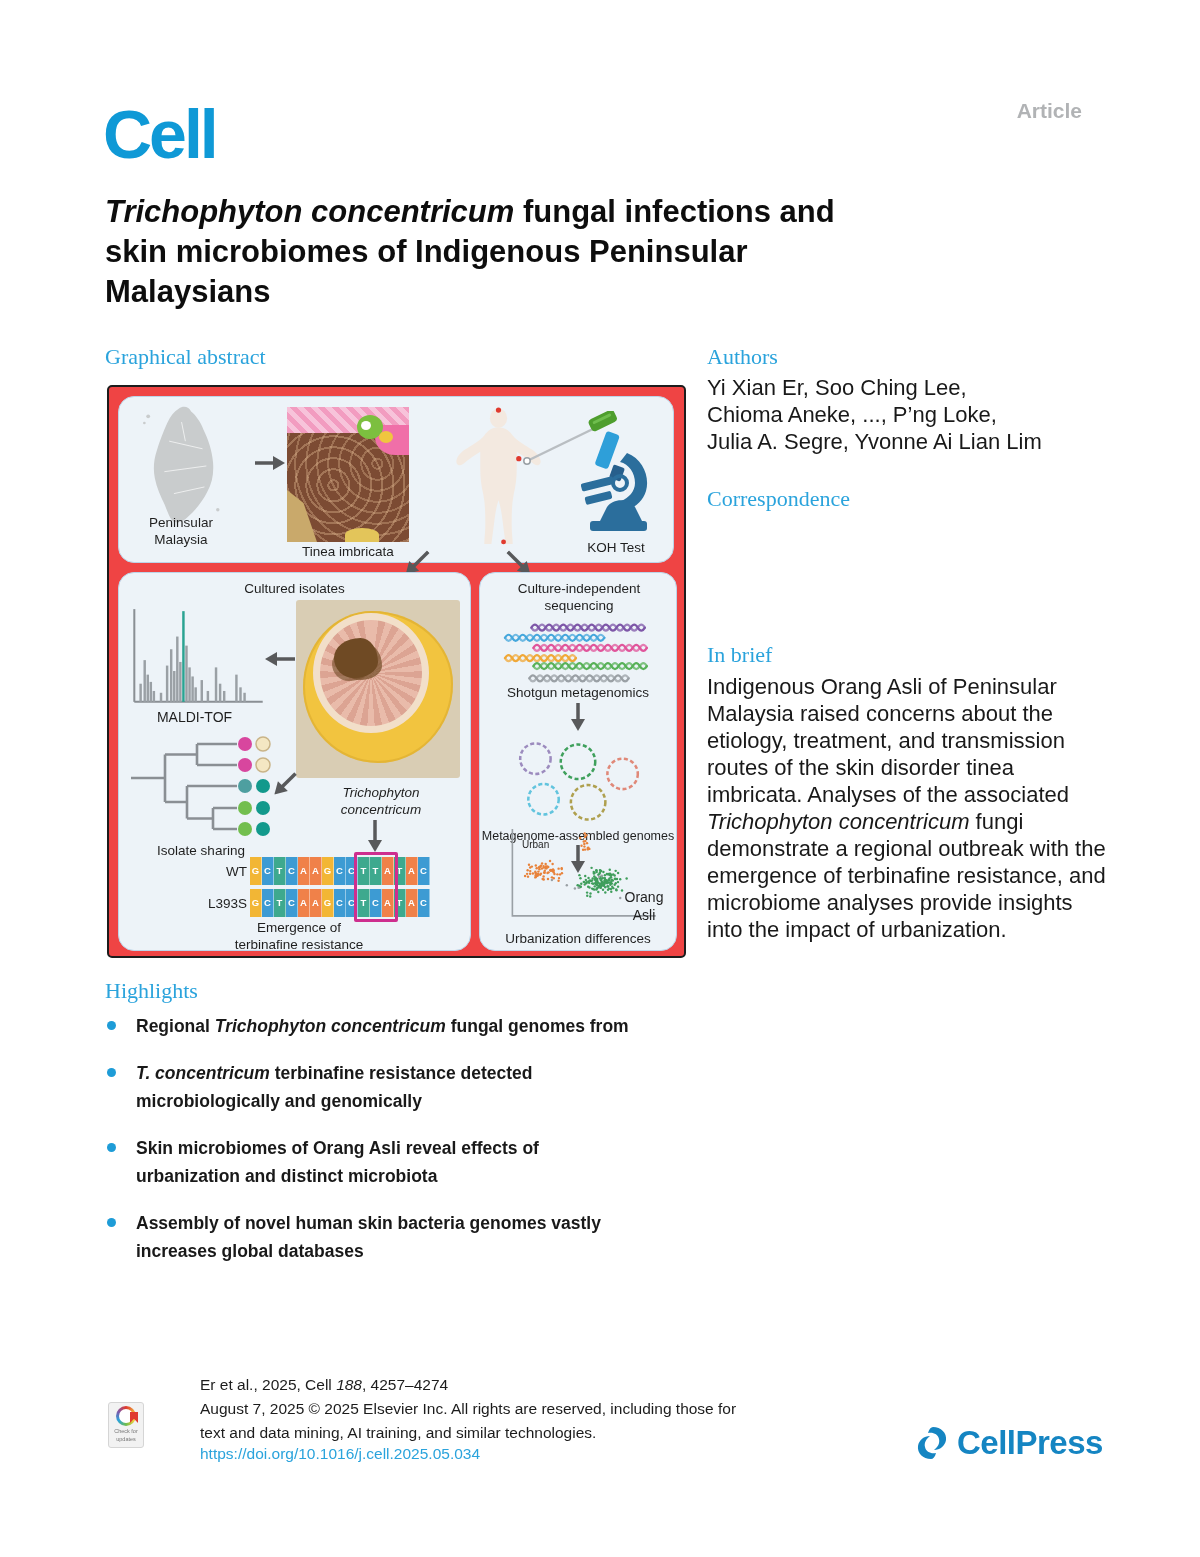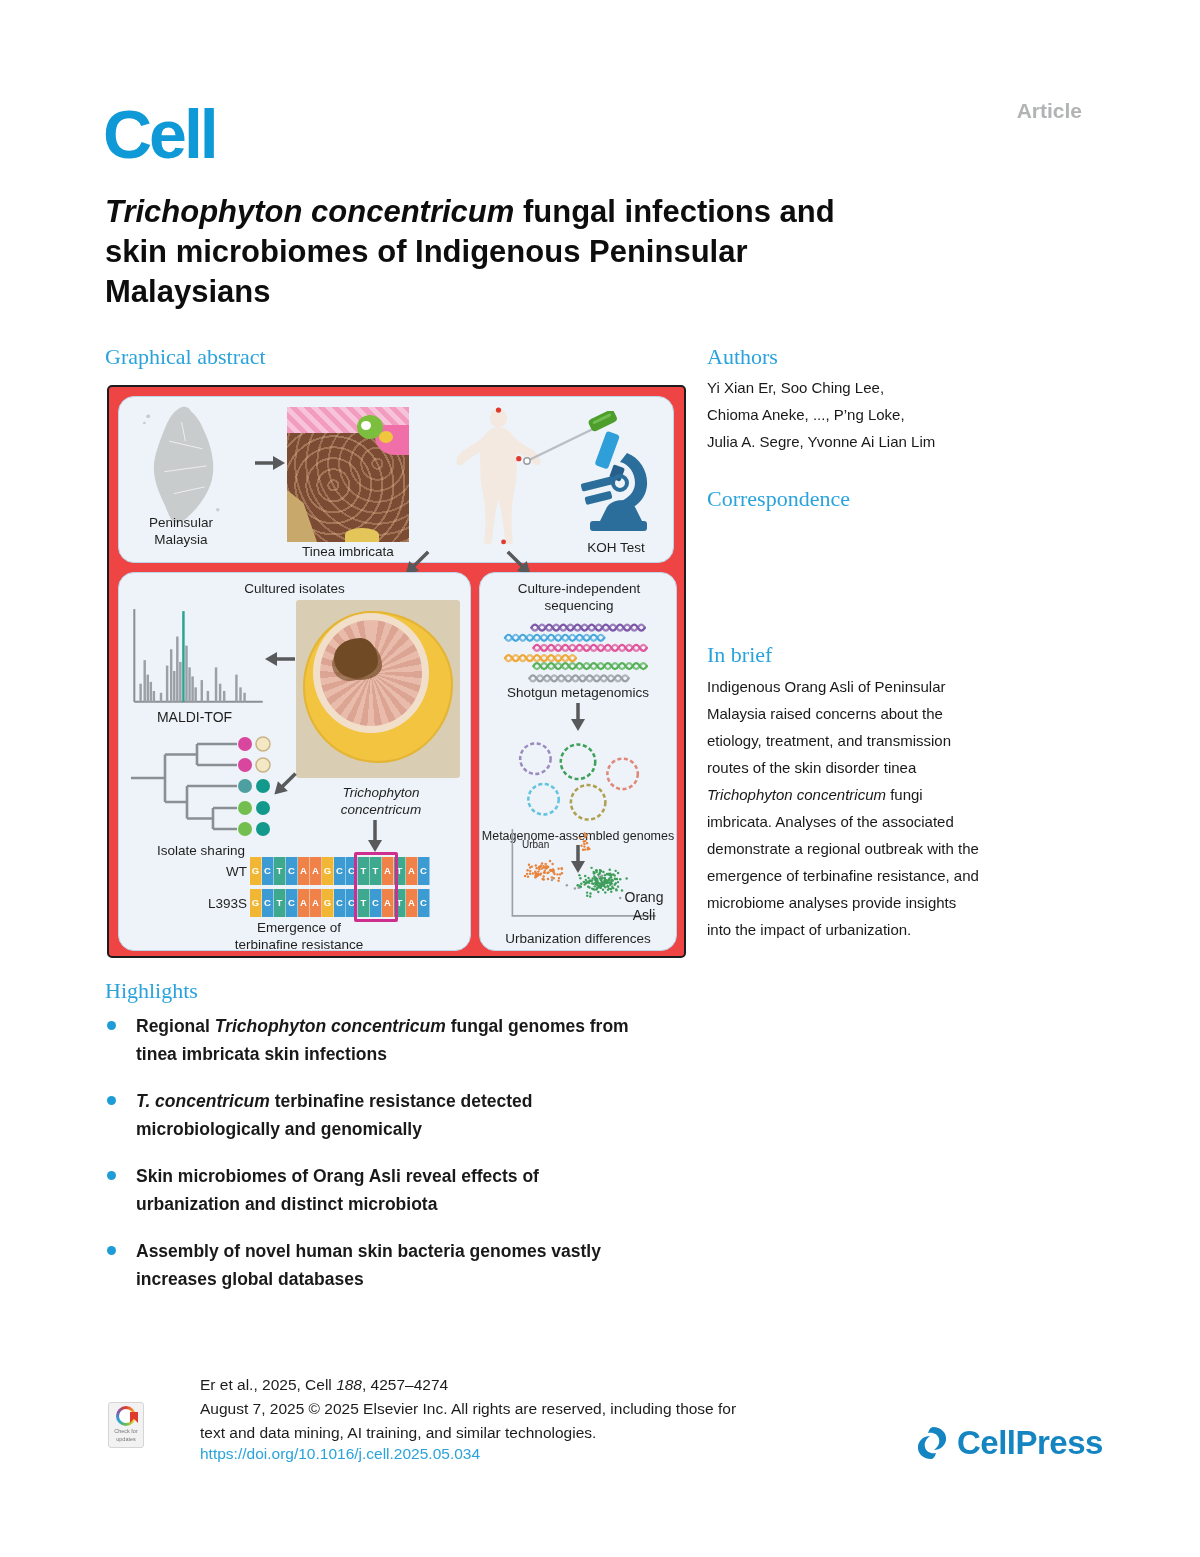--- a/index.html
+++ b/index.html
@@ -8,21 +8,21 @@
   .abs{position:absolute;}
   .it{font-style:italic;}
   
   .cell-logo{left:103px;top:100px;font-size:68px;font-weight:700;color:#0F99D6;letter-spacing:-3px;line-height:1;}
   .article-label{right:118px;top:100px;font-size:21px;font-weight:700;color:#B1B3B5;line-height:1;}
   .title{left:105px;top:192px;width:1000px;font-size:31px;font-weight:700;color:#0d0d0d;}
   .title .tl{line-height:40px;}
   
   .hblue{color:#2AA3DC;font-size:22px;line-height:1.2;font-family:Liberation Serif, serif;}
   
-  .rcol-text .tl{font-size:15px;line-height:27px;color:#191919;}
+  .rcol-text .tl{font-size:22px;line-height:27px;color:#191919;}
   .rcol-bold .tl{font-weight:700;}
   
   .ga-box{left:107px;top:385px;width:579px;height:573px;border:2.5px solid #1c1c1c;border-radius:5px;background:#ef4444;}
   .panel{position:absolute;background:#EDF3F8;border:1.5px solid #BCD4E8;border-radius:16px;}
   .p-top{left:9px;top:9px;width:556px;height:167px;}
   .p-left{left:9px;top:185px;width:353px;height:379px;}
   .p-right{left:370px;top:185px;width:198px;height:379px;}
   .plabel{position:absolute;font-size:13.5px;color:#1f1f1f;text-align:center;line-height:1.25;}
   
   .tinea{position:absolute;left:168px;top:10px;width:122px;height:135px;background:#7C4B33;overflow:hidden;
@@ -598,35 +598,34 @@
     </div>
 
   <div class="abs hblue" style="left:707px;top:486px;">Correspondence</div>
 
   <div class="abs hblue" style="left:707px;top:642px;">In brief</div>
   <div class="abs rcol-text" style="left:707px;top:673px;">
       <div class="tl">Indigenous Orang Asli of Peninsular</div>
       <div class="tl">Malaysia raised concerns about the</div>
       <div class="tl">etiology, treatment, and transmission</div>
       <div class="tl">routes of the skin disorder tinea</div>
+      <div class="tl">imbricata. Analyses of the associated</div>
       <div class="tl"><span class="it">Trichophyton concentricum</span><span> fungi</span></div>
-      <div class="tl">imbricata. Analyses of the associated</div>
       <div class="tl">demonstrate a regional outbreak with the</div>
       <div class="tl">emergence of terbinafine resistance, and</div>
       <div class="tl">microbiome analyses provide insights</div>
       <div class="tl">into the impact of urbanization.</div>
     </div>
 
   <div class="abs hblue" style="left:105px;top:978px;">Highlights</div>
   <div class="hl-list">
       <div class="hi">
         <span class="bdot" style="background: rgb(30, 156, 215);"></span>
         <div class="htxt">
           <div class="tl"><span>Regional </span><span class="it">Trichophyton concentricum</span><span> fungal genomes from</span></div>
-          <div class="tl">tinea imbricata skin infections</div>
         </div>
       </div>
       <div class="hi">
         <span class="bdot" style="background: rgb(30, 156, 215);"></span>
         <div class="htxt">
           <div class="tl"><span class="it">T. concentricum</span><span> terbinafine resistance detected</span></div>
           <div class="tl">microbiologically and genomically</div>
         </div>
       </div>
       <div class="hi">

